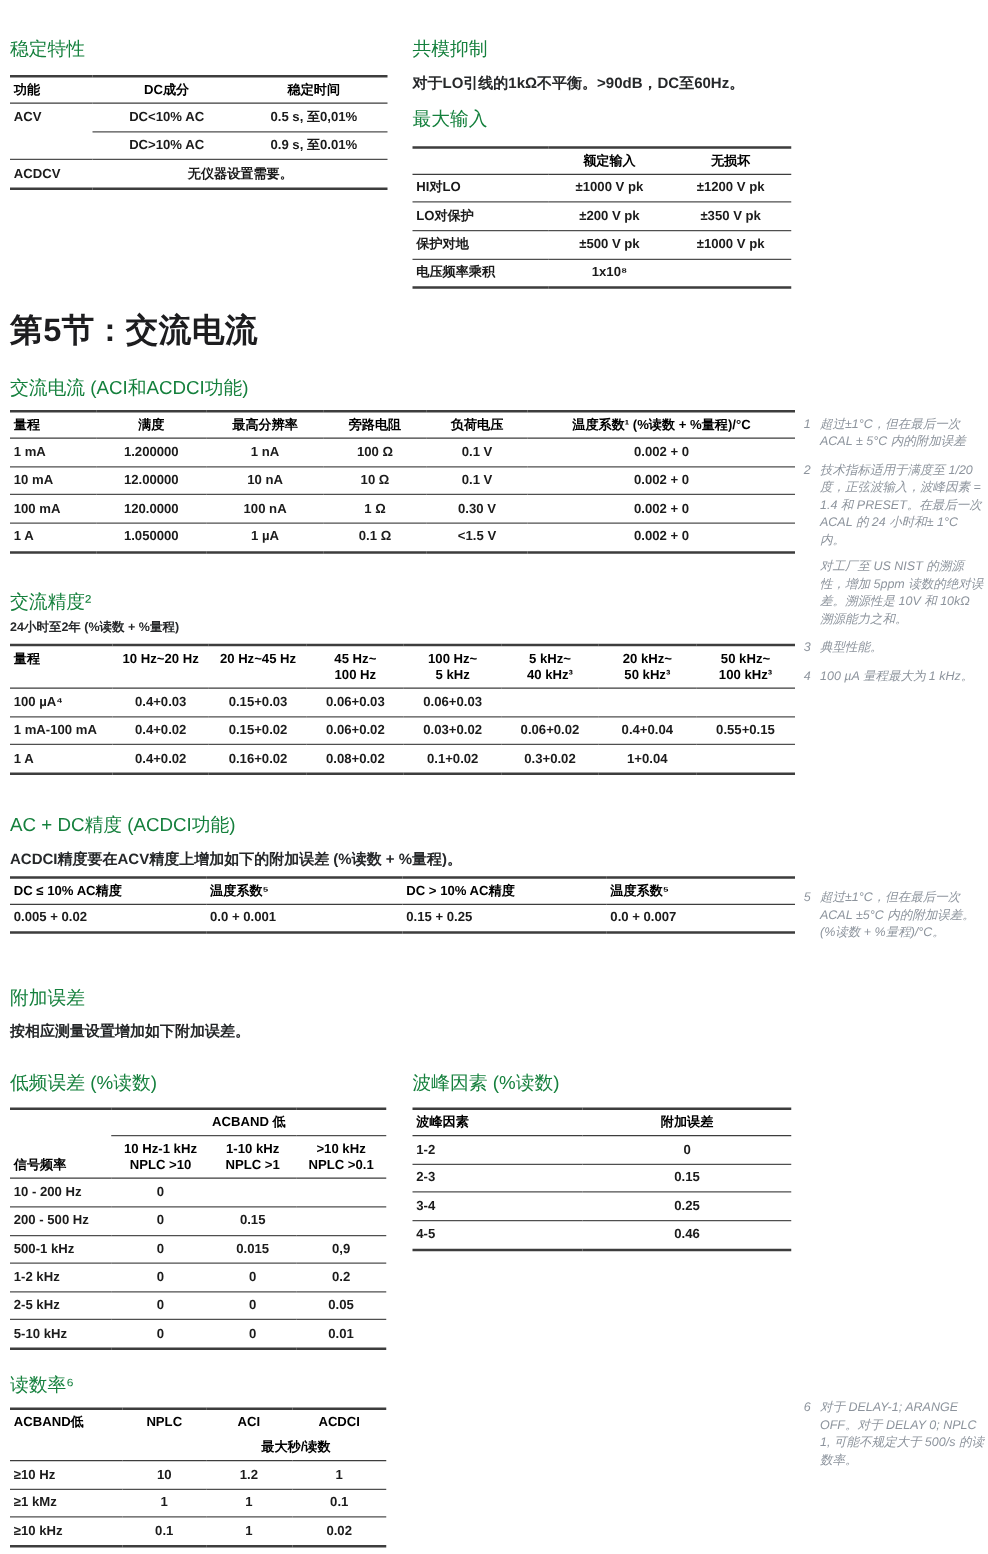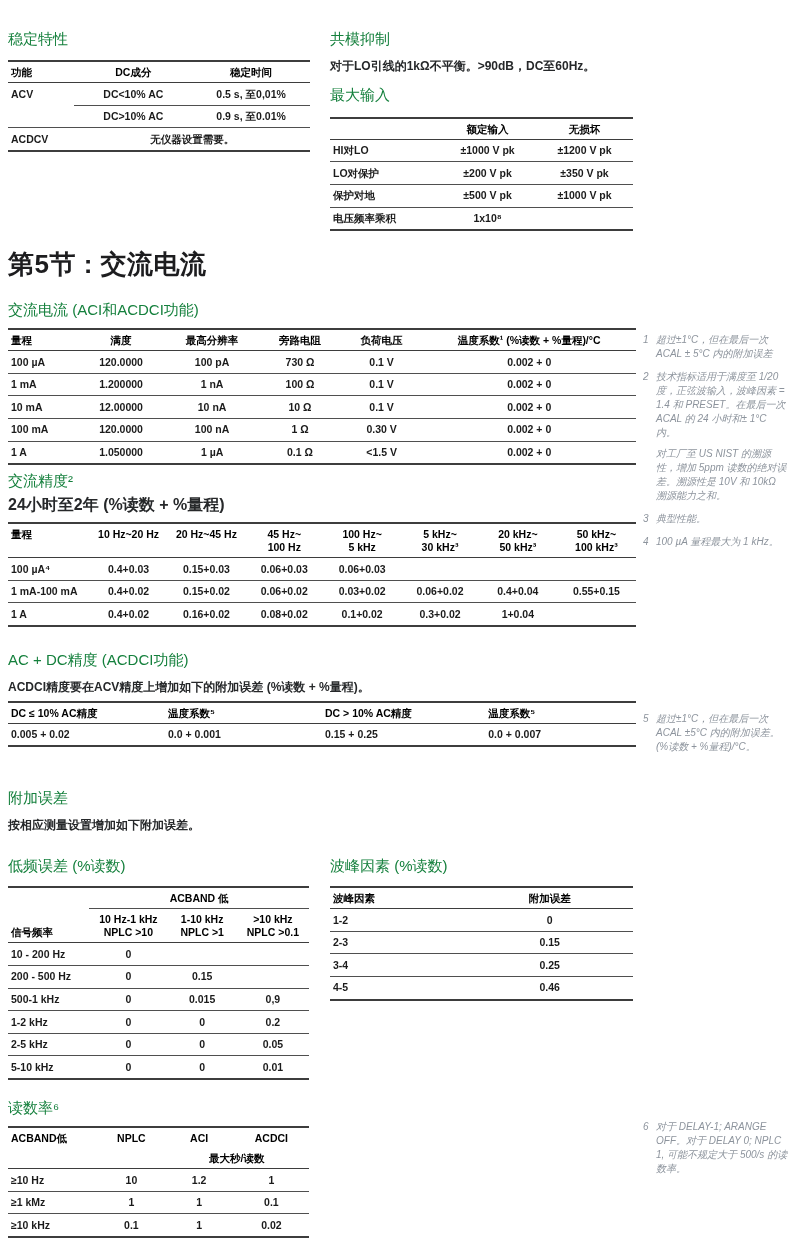--- a/index.html
+++ b/index.html
@@ -30,21 +30,21 @@
   }
   p.body {
     margin: 0 0 10px 0;
     font-size: 12px;
     font-weight: bold;
     color: #26282a;
     line-height: 1.55;
   }
   .subtitle {
     margin: 2px 0 6px 0;
-    font-size: 16px;
+    font-size: 10px;
     font-weight: bold;
     color: #26282a;
   }
 
   .tbl table {
     width: 100%;
     border-collapse: collapse;
     font-size: 10.5px;
     color: #1b1b1b;
     border-top: 2px solid #3d3d3d;
@@ -194,28 +194,20 @@
               <th>量程</th>
               <th>满度</th>
               <th>最高分辨率</th>
               <th>旁路电阻</th>
               <th>负荷电压</th>
               <th>温度系数¹ (%读数 + %量程)/°C</th>
             </tr>
           </thead>
           <tbody>
             <tr>
-              <td>100 µA</td>
-              <td>120.0000</td>
-              <td>100 pA</td>
-              <td>730 Ω</td>
-              <td>0.1 V</td>
-              <td>0.002 + 0</td>
-            </tr>
-            <tr>
               <td>1 mA</td>
               <td>1.200000</td>
               <td>1 nA</td>
               <td>100 Ω</td>
               <td>0.1 V</td>
               <td>0.002 + 0</td>
             </tr>
             <tr>
               <td>10 mA</td>
               <td>12.00000</td>
@@ -263,21 +255,21 @@
           <thead>
             <tr>
               <th>量程</th>
               <th>10 Hz~20 Hz</th>
               <th>20 Hz~45 Hz</th>
               <th>45 Hz~
 100 Hz</th>
               <th>100 Hz~
 5 kHz</th>
               <th>5 kHz~
-30 kHz³</th>
+40 kHz³</th>
               <th>20 kHz~
 50 kHz³</th>
               <th>50 kHz~
 100 kHz³</th>
             </tr>
           </thead>
           <tbody>
             <tr>
               <td>100 µA⁴</td>
               <td>0.4+0.03</td>

